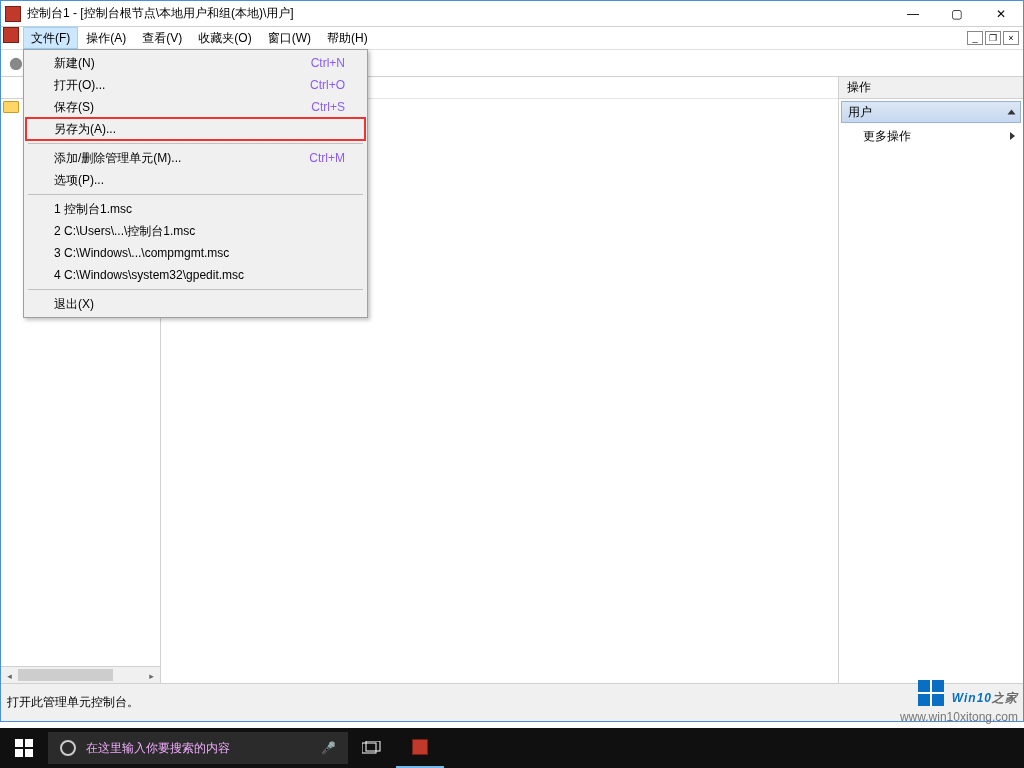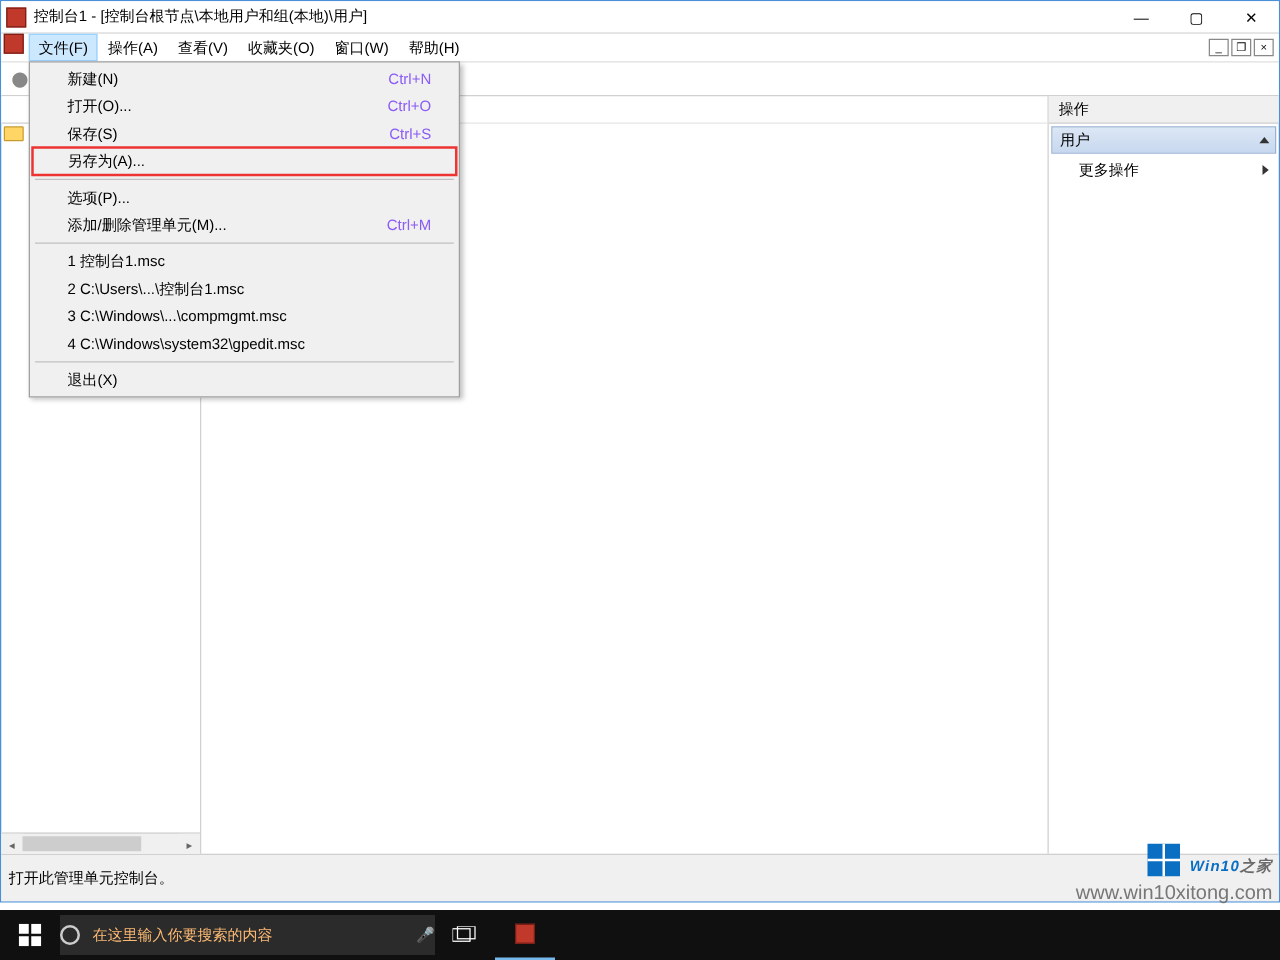--- a/index.html
+++ b/index.html
@@ -42,31 +42,31 @@
 .drow .sc{margin-left:auto;margin-right:20px;color:#8b5cf6}
 .drow.highlight{outline:2px solid #e33;outline-offset:-1px}
 .dsep{height:1px;background:#c0c0c0;margin:3px 2px}
 
 .hscroll{position:absolute;bottom:0;left:0;right:0;height:17px;background:#f0f0f0;border-top:1px solid #d0d0d0;display:flex}
 .hscroll .sbtn{width:17px;height:17px;background:#f0f0f0;display:flex;align-items:center;justify-content:center;color:#666;font-size:9px}
 .hscroll .thumb{flex:0 0 60%;background:#cdcdcd;margin:2px 0}
 
 .taskbar{position:absolute;left:0;right:0;bottom:0;height:40px;background:#101010;display:flex;align-items:center;z-index:100}
 .taskbar .tb{width:48px;height:40px;display:flex;align-items:center;justify-content:center;color:#fff}
-.taskbar .search{flex:0 0 300px;height:32px;background:#2b2b2b;display:flex;align-items:center;color:#fdba74;padding:0 0;margin-left:0}
+.taskbar .search{flex:0 0 300px;height:32px;background:#2b2b2b;display:flex;align-items:center;color:#f0abfc;padding:0 12px;margin-left:0}
 .taskbar .search .ci{width:16px;height:16px;border:2px solid #ccc;border-radius:50%;margin-right:10px}
 .taskbar .tb.active{border-bottom:2px solid #76b9ed}
 
 .wm{position:absolute;right:6px;bottom:44px;text-align:right;z-index:90}
 .wm .l1{font-size:24px;font-weight:700;color:#0a6fc2;font-style:italic;letter-spacing:1px}
 .wm .l1 .grey{color:#6b6b6b}
 .wm .l1 .box{display:inline-block;width:26px;height:26px;background:#0a6fc2;margin-left:4px;vertical-align:-4px;position:relative}
 .wm .l1 .box:before{content:"";position:absolute;left:12px;top:0;width:2px;height:26px;background:#fff}
 .wm .l1 .box:after{content:"";position:absolute;top:12px;left:0;height:2px;width:26px;background:#fff}
-.wm .l2{font-size:16px;color:#777;margin-top:2px}
+.wm .l2{font-size:12px;color:#777;margin-top:2px}
 .mmc-ic{width:16px;height:16px;background:#c0392b;display:inline-block;border:1px solid #7a1f16}
 </style>
 </head>
 <body>
 
 <div class="window">
 
   <div class="titlebar">
     <span class="icon">
         <span class="mmc-ic"></span>
@@ -158,25 +158,25 @@
       </div>
     <div class="drow">
         <span>保存(S)</span>
         <span class="sc">Ctrl+S</span>
       </div>
     <div class="drow highlight">
         <span>另存为(A)...</span>
       </div>
     <div class="dsep"></div>
     <div class="drow">
-        <span>选项(P)...</span>
-      </div>
-    <div class="drow">
         <span>添加/删除管理单元(M)...</span>
         <span class="sc">Ctrl+M</span>
+      </div>
+    <div class="drow">
+        <span>选项(P)...</span>
       </div>
     <div class="dsep"></div>
     <div class="drow">1 控制台1.msc</div>
     <div class="drow">2 C:\Users\...\控制台1.msc</div>
     <div class="drow">3 C:\Windows\...\compmgmt.msc</div>
     <div class="drow">4 C:\Windows\system32\gpedit.msc</div>
     <div class="dsep"></div>
     <div class="drow">退出(X)</div>
   </div>
 

